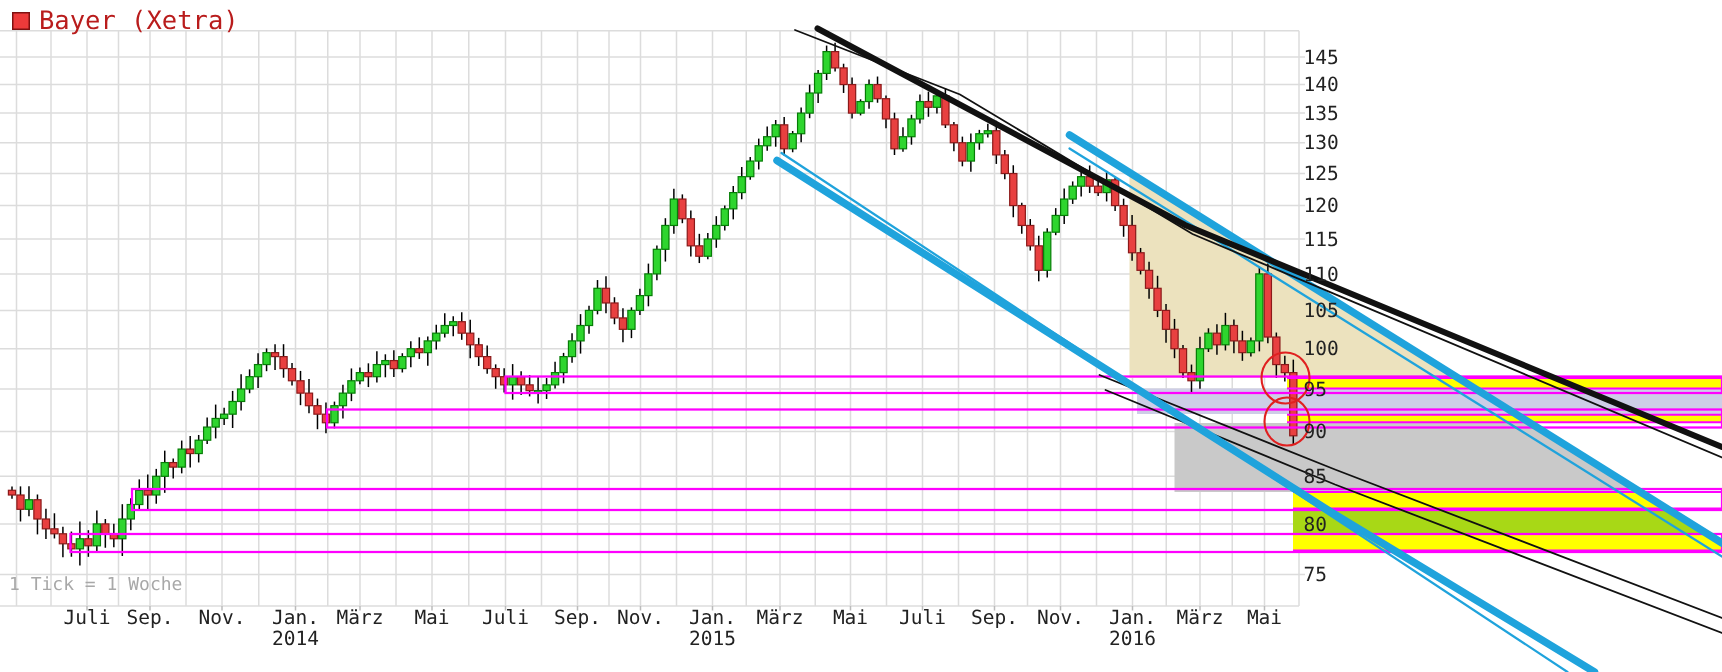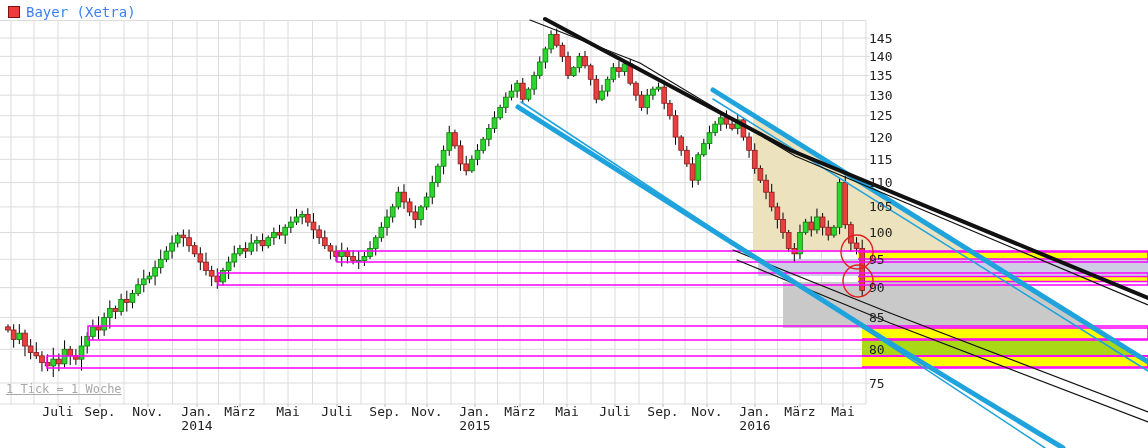--- a/index.html
+++ b/index.html
@@ -1,22 +1,22 @@
 <!DOCTYPE html>
 <html><head>
 <meta charset="utf-8">
 <style>
   html,body{margin:0;padding:0;background:#fff;}
   #stage{position:relative;width:1148px;height:448px;background:#fff;overflow:hidden;
          font-family:"DejaVu Sans Mono","Liberation Mono",monospace;}
   #chart-svg{position:absolute;left:0;top:0;}
   #legend{position:absolute;left:8px;top:4px;display:flex;align-items:center;gap:6px;
-          font-size:14px;color:#3b82f6;}
+          font-size:17px;color:#b91c1c;}
   #legend .swatch{width:10px;height:10px;background:#ee3a3a;border:1px solid #801010;display:inline-block;}
-  #footer-note{position:absolute;left:6px;top:382px;font-size:12px;color:#a8a8a8;text-decoration:underline;}
+  #footer-note{position:absolute;left:6px;top:382px;font-size:12px;color:#a8a8a8;}
   text{font-family:"DejaVu Sans Mono","Liberation Mono",monospace;fill:#222;}
 </style>
 </head>
 <body>
 
 <div id="stage">
   <svg id="chart-svg" width="1148" height="448">
       <line x1="11" y1="20.5" x2="11" y2="404" stroke="#dcdcdc" stroke-width="1"></line>
       <line x1="34" y1="20.5" x2="34" y2="404" stroke="#dcdcdc" stroke-width="1"></line>
       <line x1="58" y1="20.5" x2="58" y2="404" stroke="#dcdcdc" stroke-width="1"></line>

